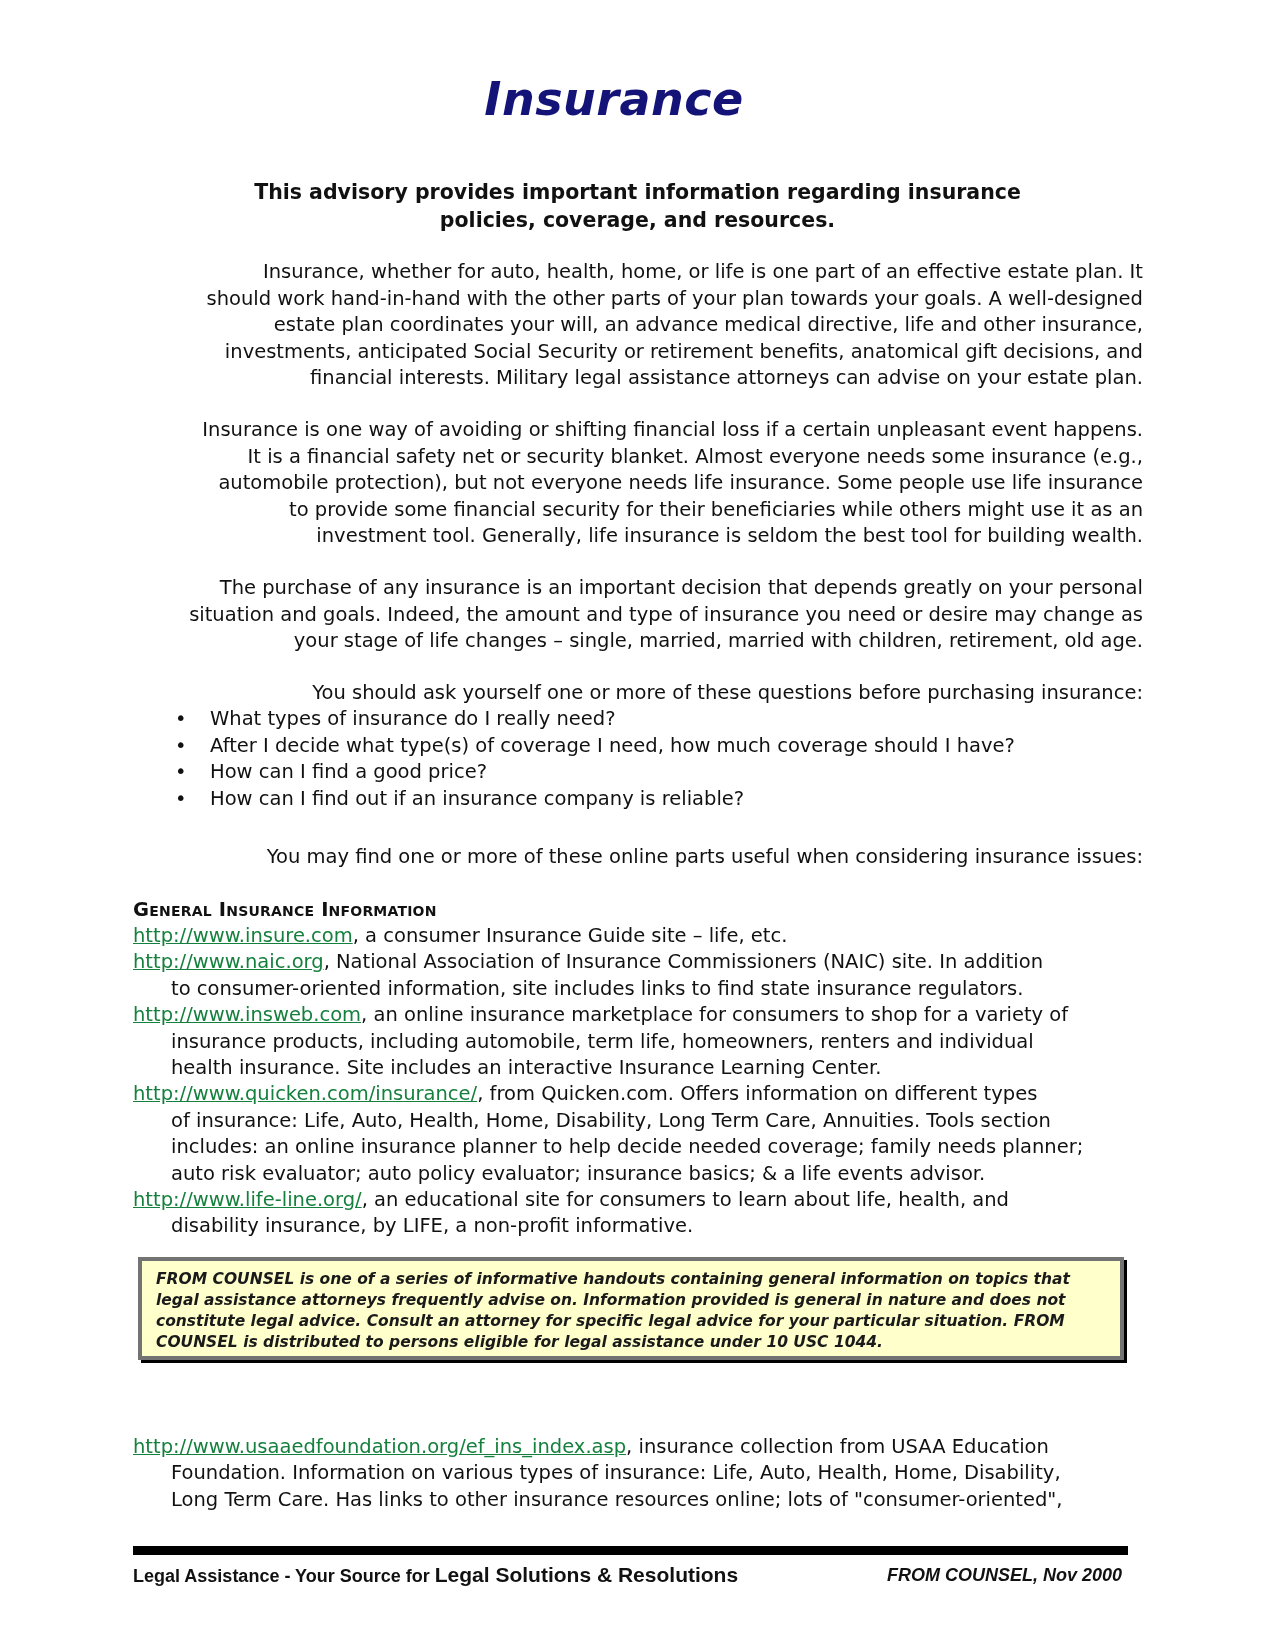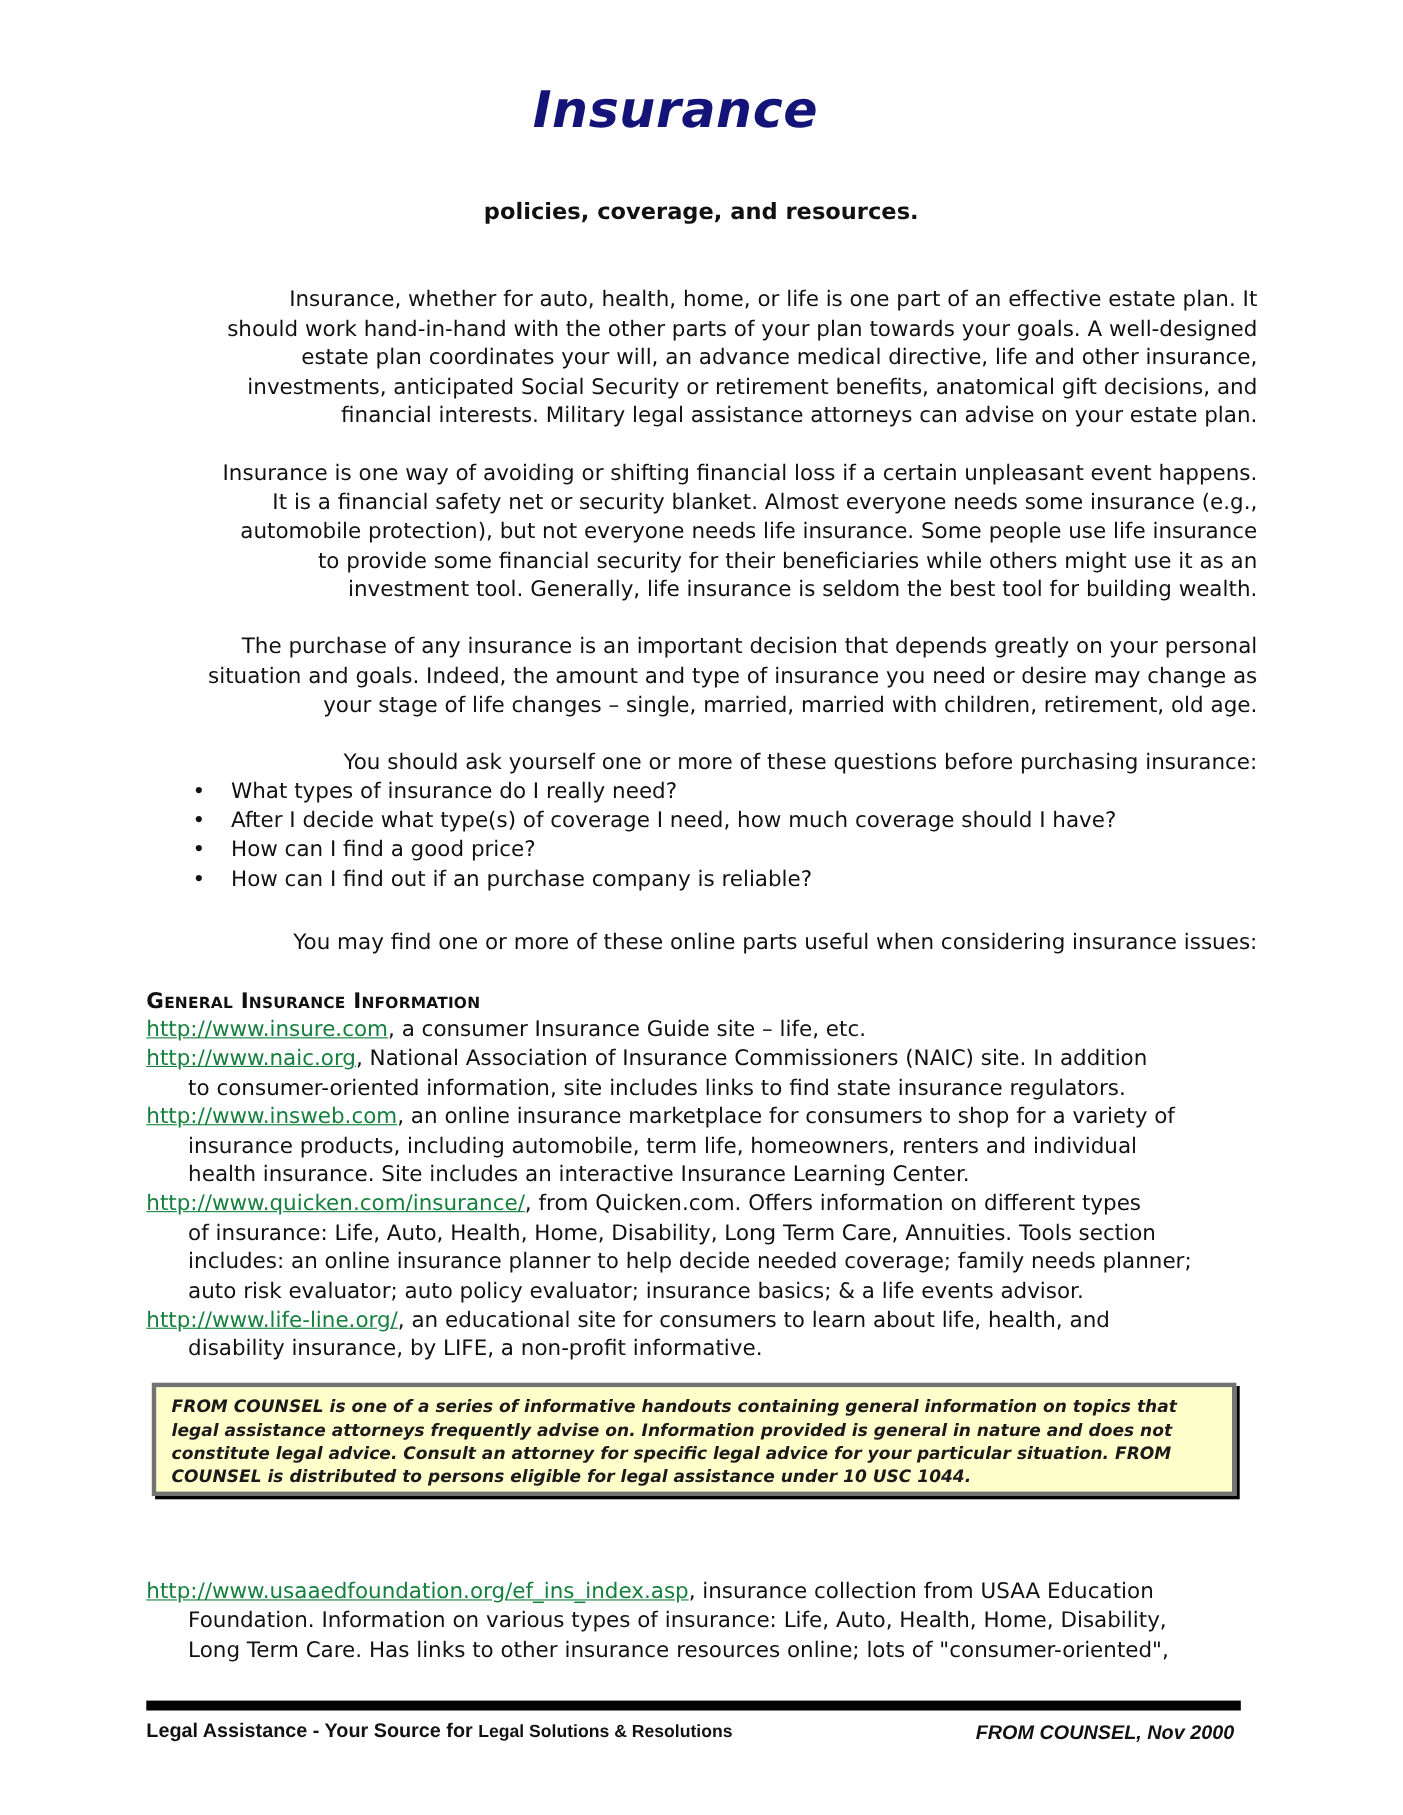--- a/index.html
+++ b/index.html
@@ -28,29 +28,30 @@
               background:#ffffcc; border:4px solid #737373;
               box-shadow:3px 3px 0 #000; box-sizing:border-box;
               padding:8px 14px; font-size:15.5px; font-style:italic; font-weight:bold;
               line-height:21px; color:#1a1a1a; }
   .note-box span { display:block; white-space:nowrap; }
   .usaa { left:133px; width:1010px; top:1434px; font-size:19.5px; line-height:26.4px; }
   .rule { left:133px; top:1546px; width:995px; height:9px; background:#000; }
   .footer { left:133px; top:1557px; width:995px; height:30px;
             font-family:"Liberation Sans", sans-serif; font-weight:bold; font-size:18px; }
   .footer-left { position:absolute; left:0; top:6px; white-space:nowrap; }
-  .footer-left .big { font-size:16px; }
+  .footer-left .big { font-size:21px; }
   .footer-right { position:absolute; right:6px; top:8px; font-style:italic; white-space:nowrap; font-size:18px; }
 </style>
 </head>
 <body>
 
 <div class="abs title">Insurance</div>
 
 <div class="abs subtitle">
+  <span class="line">This advisory provides important information regarding insurance</span>
   <span class="line">policies, coverage, and resources.</span>
 </div>
 
 <div class="abs body-text" style="top:259px;">
   <span class="line">Insurance, whether for auto, health, home, or life is one part of an effective estate plan.  It</span>
   <span class="line">should work hand-in-hand with the other parts of your plan towards your goals.  A well-designed</span>
   <span class="line">estate plan coordinates your will, an advance medical directive, life and other insurance,</span>
   <span class="line">investments, anticipated Social Security or retirement benefits, anatomical gift decisions, and</span>
   <span class="line">financial interests.  Military legal assistance attorneys can advise on your estate plan.</span>
 </div>
@@ -79,21 +80,21 @@
   <span class="bullet-row">
     <span class="bullet-dot">•</span>
     <span>After I decide what type(s) of coverage I need, how much coverage should I have?</span>
   </span>
   <span class="bullet-row">
     <span class="bullet-dot">•</span>
     <span>How can I find a good price?</span>
   </span>
   <span class="bullet-row">
     <span class="bullet-dot">•</span>
-    <span>How can I find out if an purchase company is reliable?</span>
+    <span>How can I find out if an insurance company is reliable?</span>
   </span>
 </div>
 
 <div class="abs body-text" style="top:844px;">You may find one or more of these online parts useful when considering insurance issues:</div>
 
 <div class="abs section-heading">General Insurance Information</div>
 
 <div class="abs links">
   <div class="link-entry">
     <span class="first">

